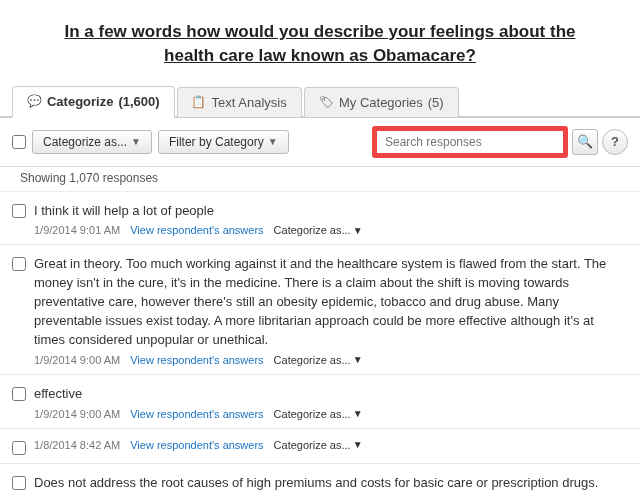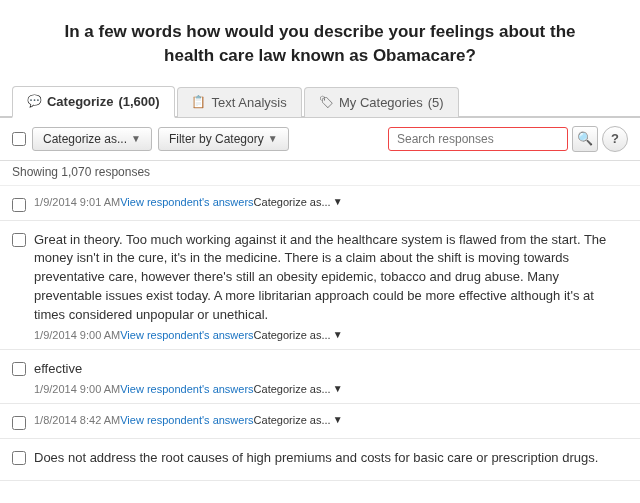--- a/index.html
+++ b/index.html
@@ -11,20 +11,21 @@
       width: 640px;
     }
 
     .question-header {
       text-align: center;
       padding: 20px 60px 16px;
       font-size: 17px;
       font-weight: bold;
       line-height: 1.4;
       color: #222;
+      text-decoration: underline;
     }
 
     .tabs-bar {
       display: flex;
       align-items: center;
       border-bottom: 2px solid #ccc;
       padding: 0 12px;
       gap: 2px;
     }
 
@@ -89,26 +90,26 @@
     }
 
     .search-area {
       margin-left: auto;
       display: flex;
       align-items: center;
       gap: 4px;
     }
 
     .search-input {
-      border: 1px solid #ef4444;
+      border: 5px solid #ef4444;
       border-radius: 3px;
       padding: 4px 8px;
       font-size: 12px;
       color: #999;
-      width: 180px;
+      width: 196px;
     }
 
     .search-btn {
       width: 26px;
       height: 26px;
       border: 1px solid #bbb;
       border-radius: 3px;
       background: linear-gradient(#fff, #e8e8e8);
       cursor: pointer;
       display: flex;
@@ -126,21 +127,21 @@
       cursor: pointer;
       display: flex;
       align-items: center;
       justify-content: center;
       font-size: 13px;
       font-weight: bold;
       color: #555;
     }
 
     .showing-count {
-      padding: 4px 12px 6px;
+      padding: 4px 20px 6px;
       font-size: 12px;
       color: #555;
       border-bottom: 1px solid #eee;
     }
 
     .response-list {
       width: 100%;
     }
 
     .response-row {
@@ -166,20 +167,21 @@
     .response-text {
       font-size: 13px;
       color: #333;
       line-height: 1.45;
       margin-bottom: 4px;
     }
 
     .response-meta {
       display: flex;
       align-items: center;
+      gap: 10px;
       font-size: 11px;
       color: #777;
     }
 
     .response-date {
       color: #777;
     }
 
     .view-link {
       color: #1a73c2;
@@ -247,20 +249,21 @@
 </div>
 
 <div class="showing-count">
   <span>Showing 1,070 responses</span>
 </div>
 
 <div class="response-list" id="response-list">
 <div class="response-row">
     <input type="checkbox" class="response-checkbox" style="">
     <div class="response-content">
+      <div class="response-text">I think it will help a lot of people</div>
       <div class="response-meta">
         <span class="response-date">1/9/2014 9:01 AM</span>
         <a class="view-link">View respondent's answers</a>
         <a class="categorize-link">
           Categorize as... <span class="arrow">▼</span>
         </a>
       </div>
     </div>
   </div>
     <div class="response-row">

